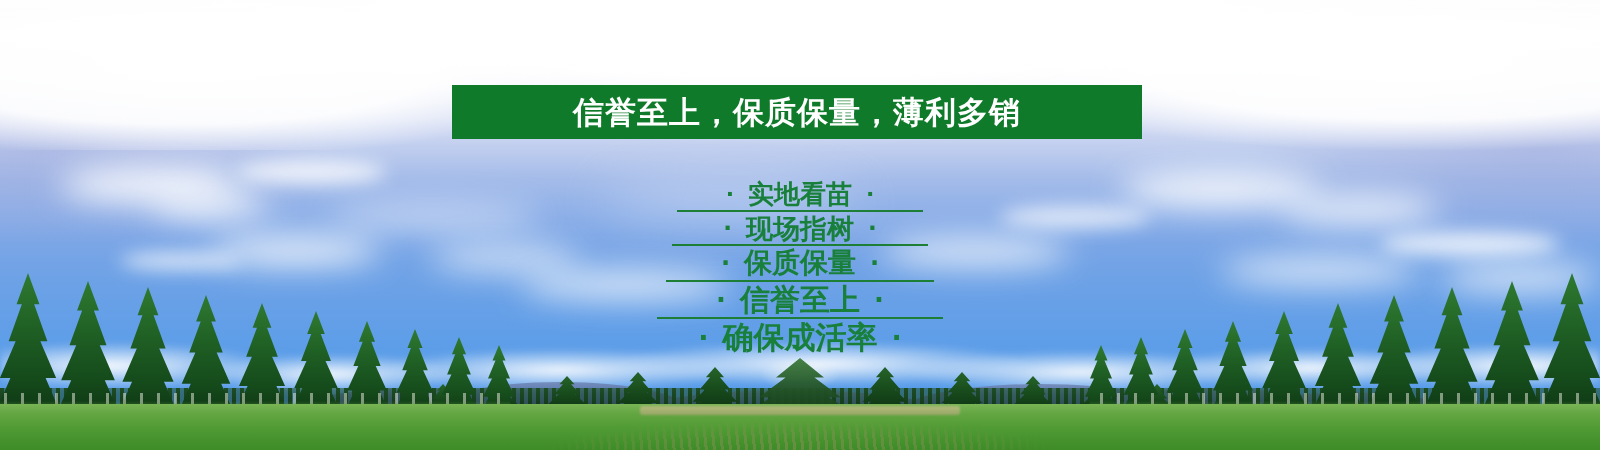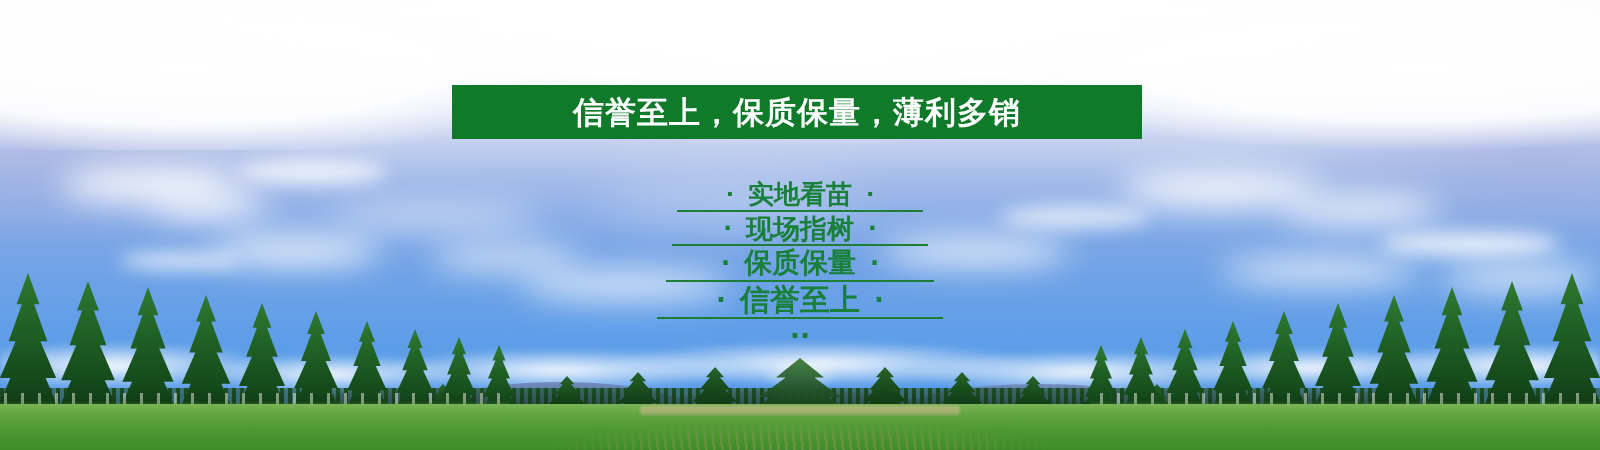--- a/index.html
+++ b/index.html
@@ -343,18 +343,19 @@
     </div>
 
     <div class="feature f3">
       <span class="dot">·</span>
       <span class="label">信誉至上</span>
       <span class="dot">·</span>
     </div>
 
     <div class="feature f4">
       <span class="dot">·</span>
+      <span class="label">确保成活率</span>
       <span class="dot">·</span>
     </div>
 
   </div>
 
 </div>
 
 </body></html>

